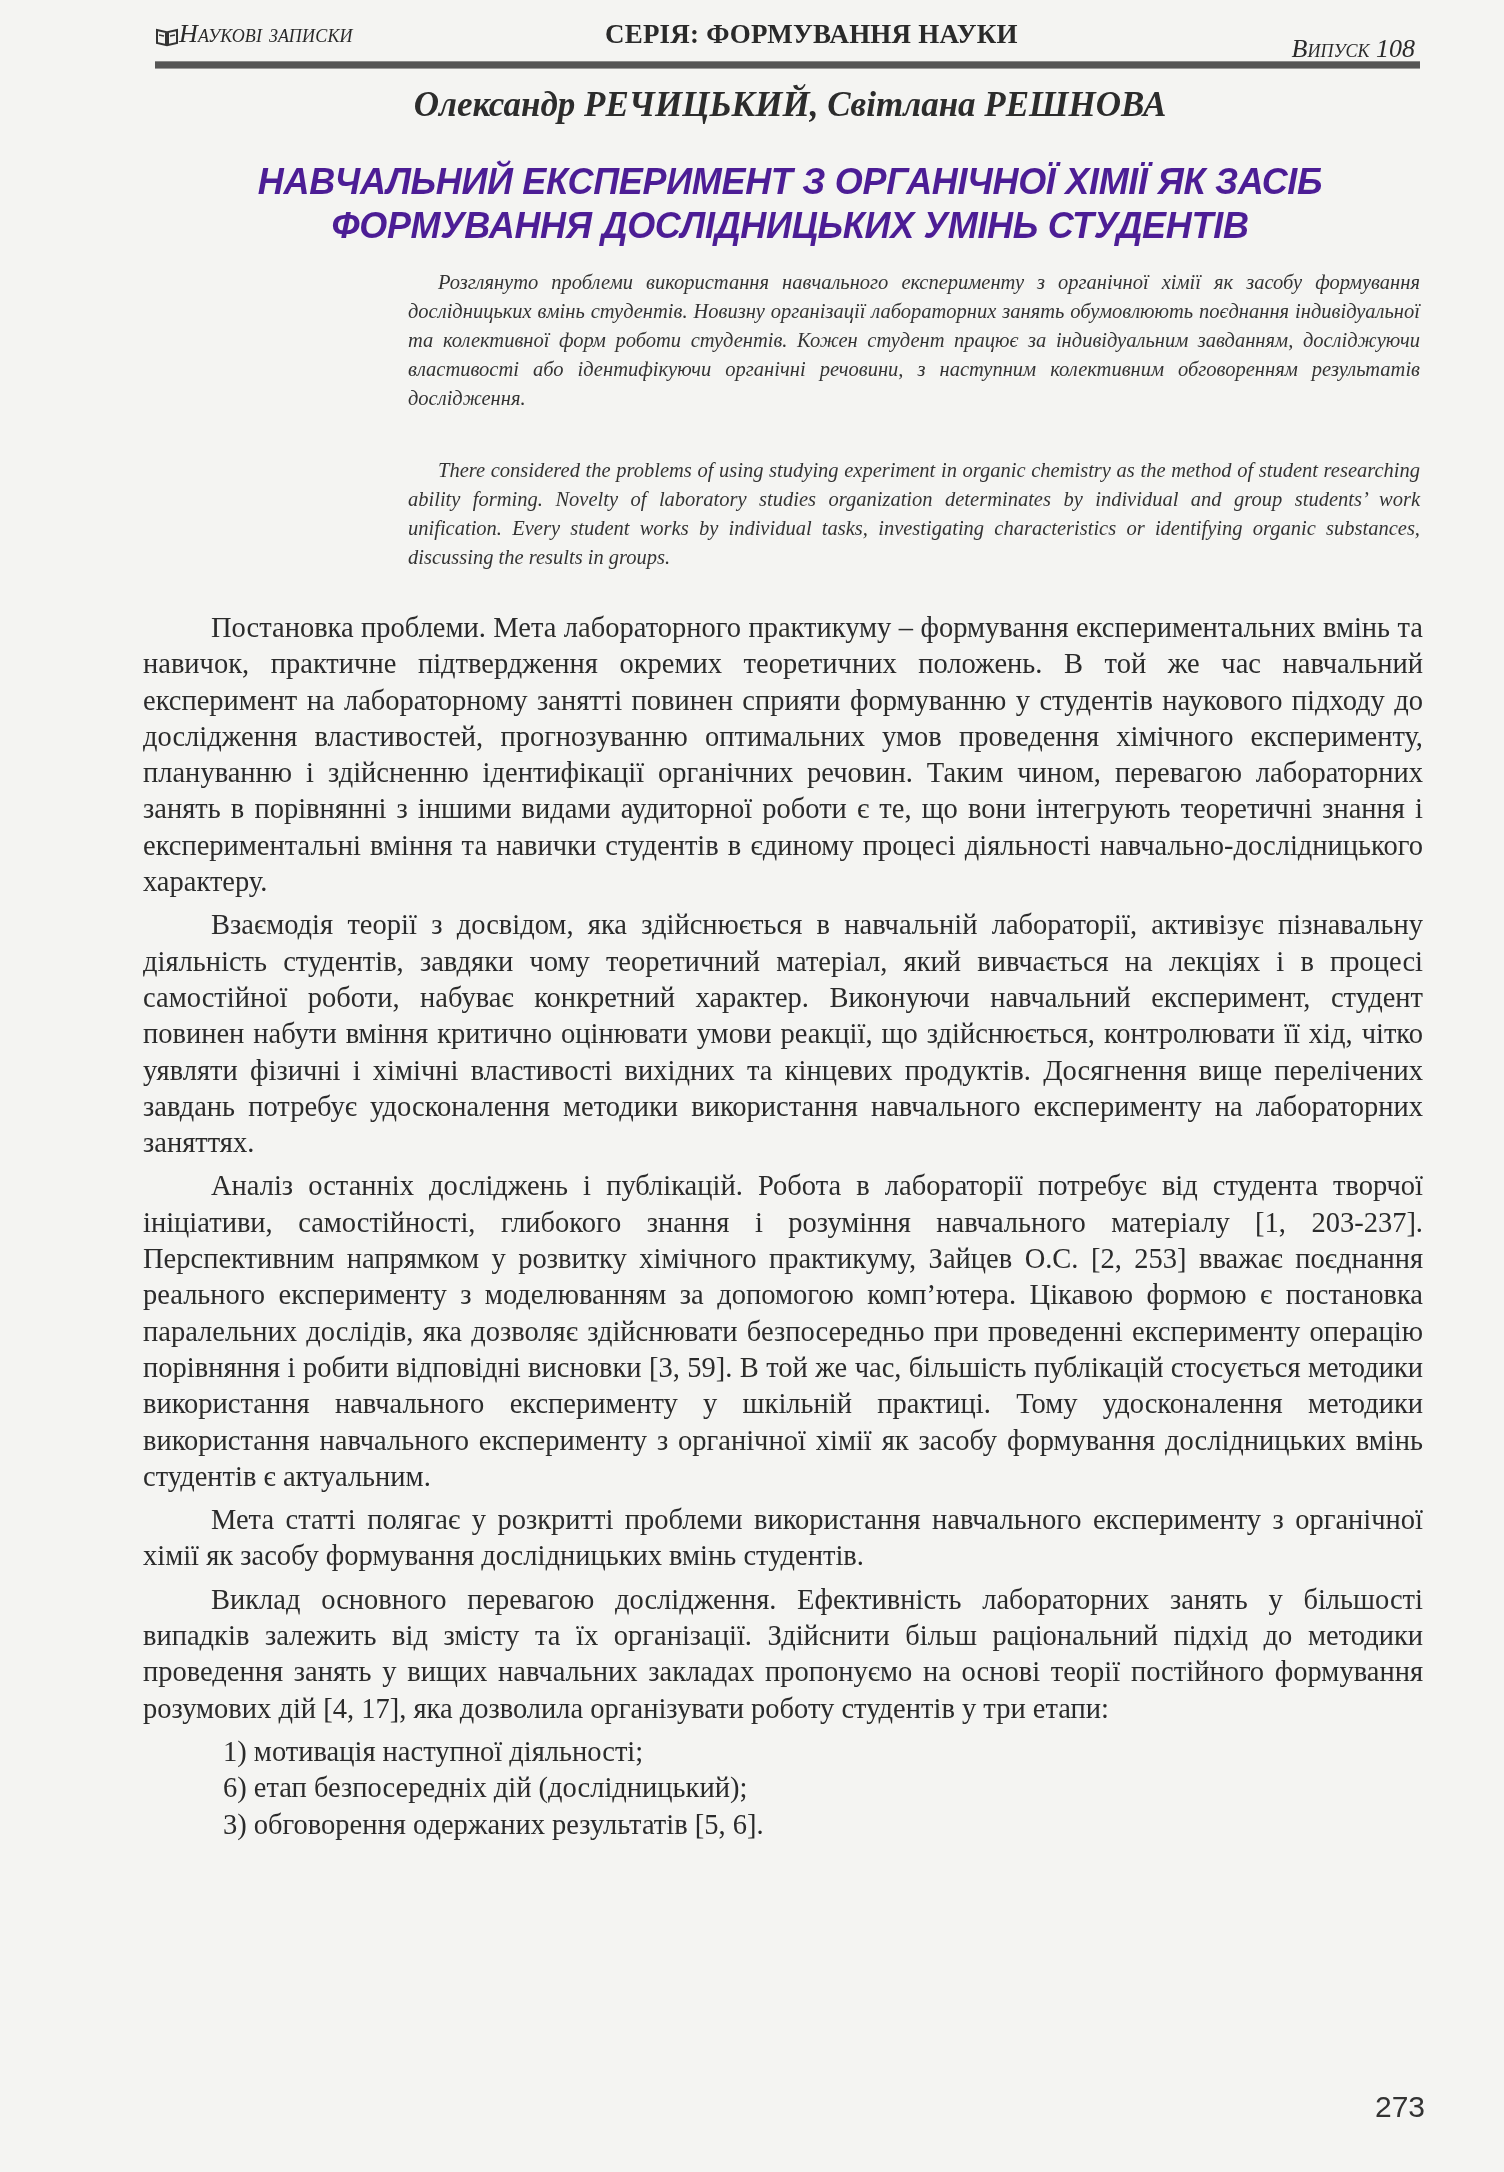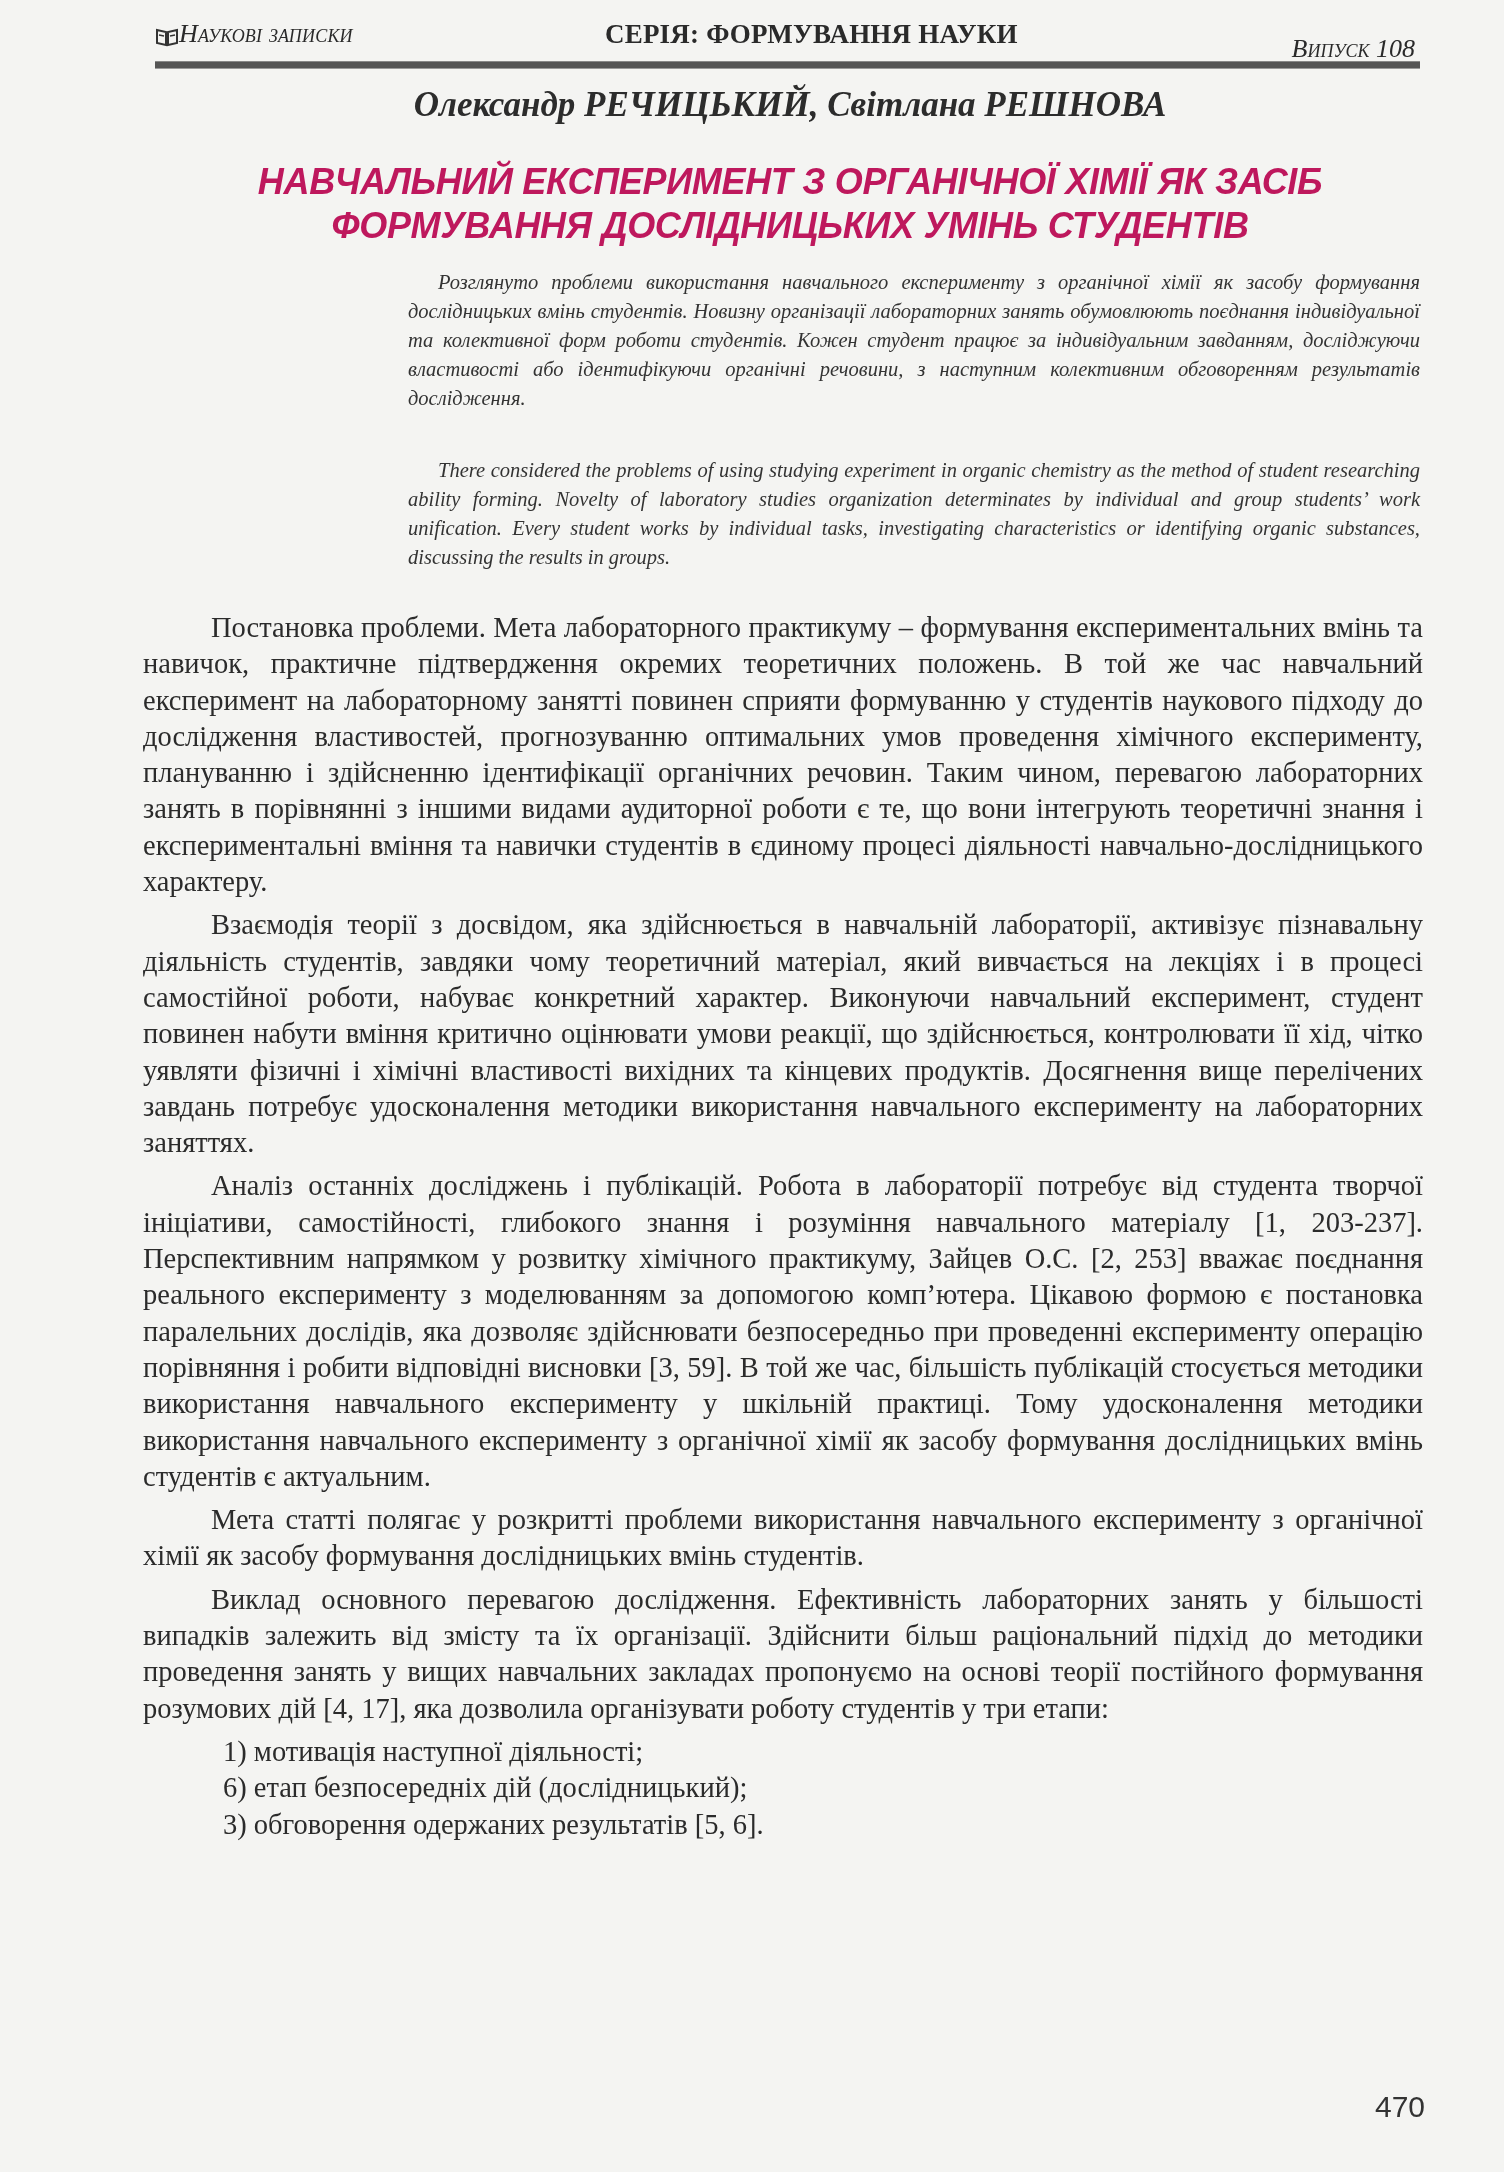--- a/index.html
+++ b/index.html
@@ -28,21 +28,21 @@
 
   
   .authors {
     position: absolute; left: 150px; top: 85px; width: 1280px; text-align: center;
     font-family: Liberation Serif, serif;
     font-weight: bold; font-style: italic; font-size: 35px; color: #2c2c2c;
   }
   .title {
     position: absolute; left: 150px; top: 160px; width: 1280px; text-align: center;
     font-family: "Liberation Sans", "DejaVu Sans", sans-serif;
-    font-weight: bold; font-style: italic; font-size: 36px; line-height: 44px; color: #be185d;
+    font-weight: bold; font-style: italic; font-size: 36px; line-height: 44px; color: #4c1d95;
     text-transform: uppercase; letter-spacing: -0.3px;
   }
 
   
   .abstract {
     position: absolute; left: 408px; width: 1012px;
     font-style: italic; font-size: 20.5px; line-height: 29px;
     text-align: justify; text-indent: 0; color: #333;
   }
   .abstract-ua { top: 268px; }
@@ -106,14 +106,14 @@
     <p><b>Аналіз останніх досліджень і публікацій.</b><span> Робота в лабораторії потребує від студента творчої ініціативи, самостійності, глибокого знання і розуміння навчального матеріалу [1, 203-237]. Перспективним напрямком у розвитку хімічного практикуму, Зайцев О.С. [2, 253] вважає поєднання реального експерименту з моделюванням за допомогою комп’ютера. Цікавою формою є постановка паралельних дослідів, яка дозволяє здійснювати безпосередньо при проведенні експерименту операцію порівняння і робити відповідні висновки [3, 59]. В той же час, більшість публікацій стосується методики використання навчального експерименту у шкільній практиці. Тому удосконалення методики використання навчального експерименту з органічної хімії як засобу формування дослідницьких вмінь студентів є </span><b>актуальним.</b></p>
     <p><b>Мета статті</b><span> полягає у розкритті проблеми використання навчального експерименту з органічної хімії як засобу формування дослідницьких вмінь студентів.</span></p>
     <p><b>Виклад основного перевагою дослідження.</b><span> Ефективність лабораторних занять у більшості випадків залежить від змісту та їх організації. Здійснити більш раціональний підхід до методики проведення занять у вищих навчальних закладах пропонуємо на основі теорії постійного формування розумових дій [4, 17], яка дозволила організувати роботу студентів у три етапи:</span></p>
     <ul class="list">
       <li>1) мотивація наступної діяльності;</li>
       <li>6) етап безпосередніх дій (дослідницький);</li>
       <li>3) обговорення одержаних результатів [5, 6].</li>
     </ul>
   </div>
 
-  <div class="page-number">470</div>
+  <div class="page-number">273</div>
 </div>
 
 </body></html>

